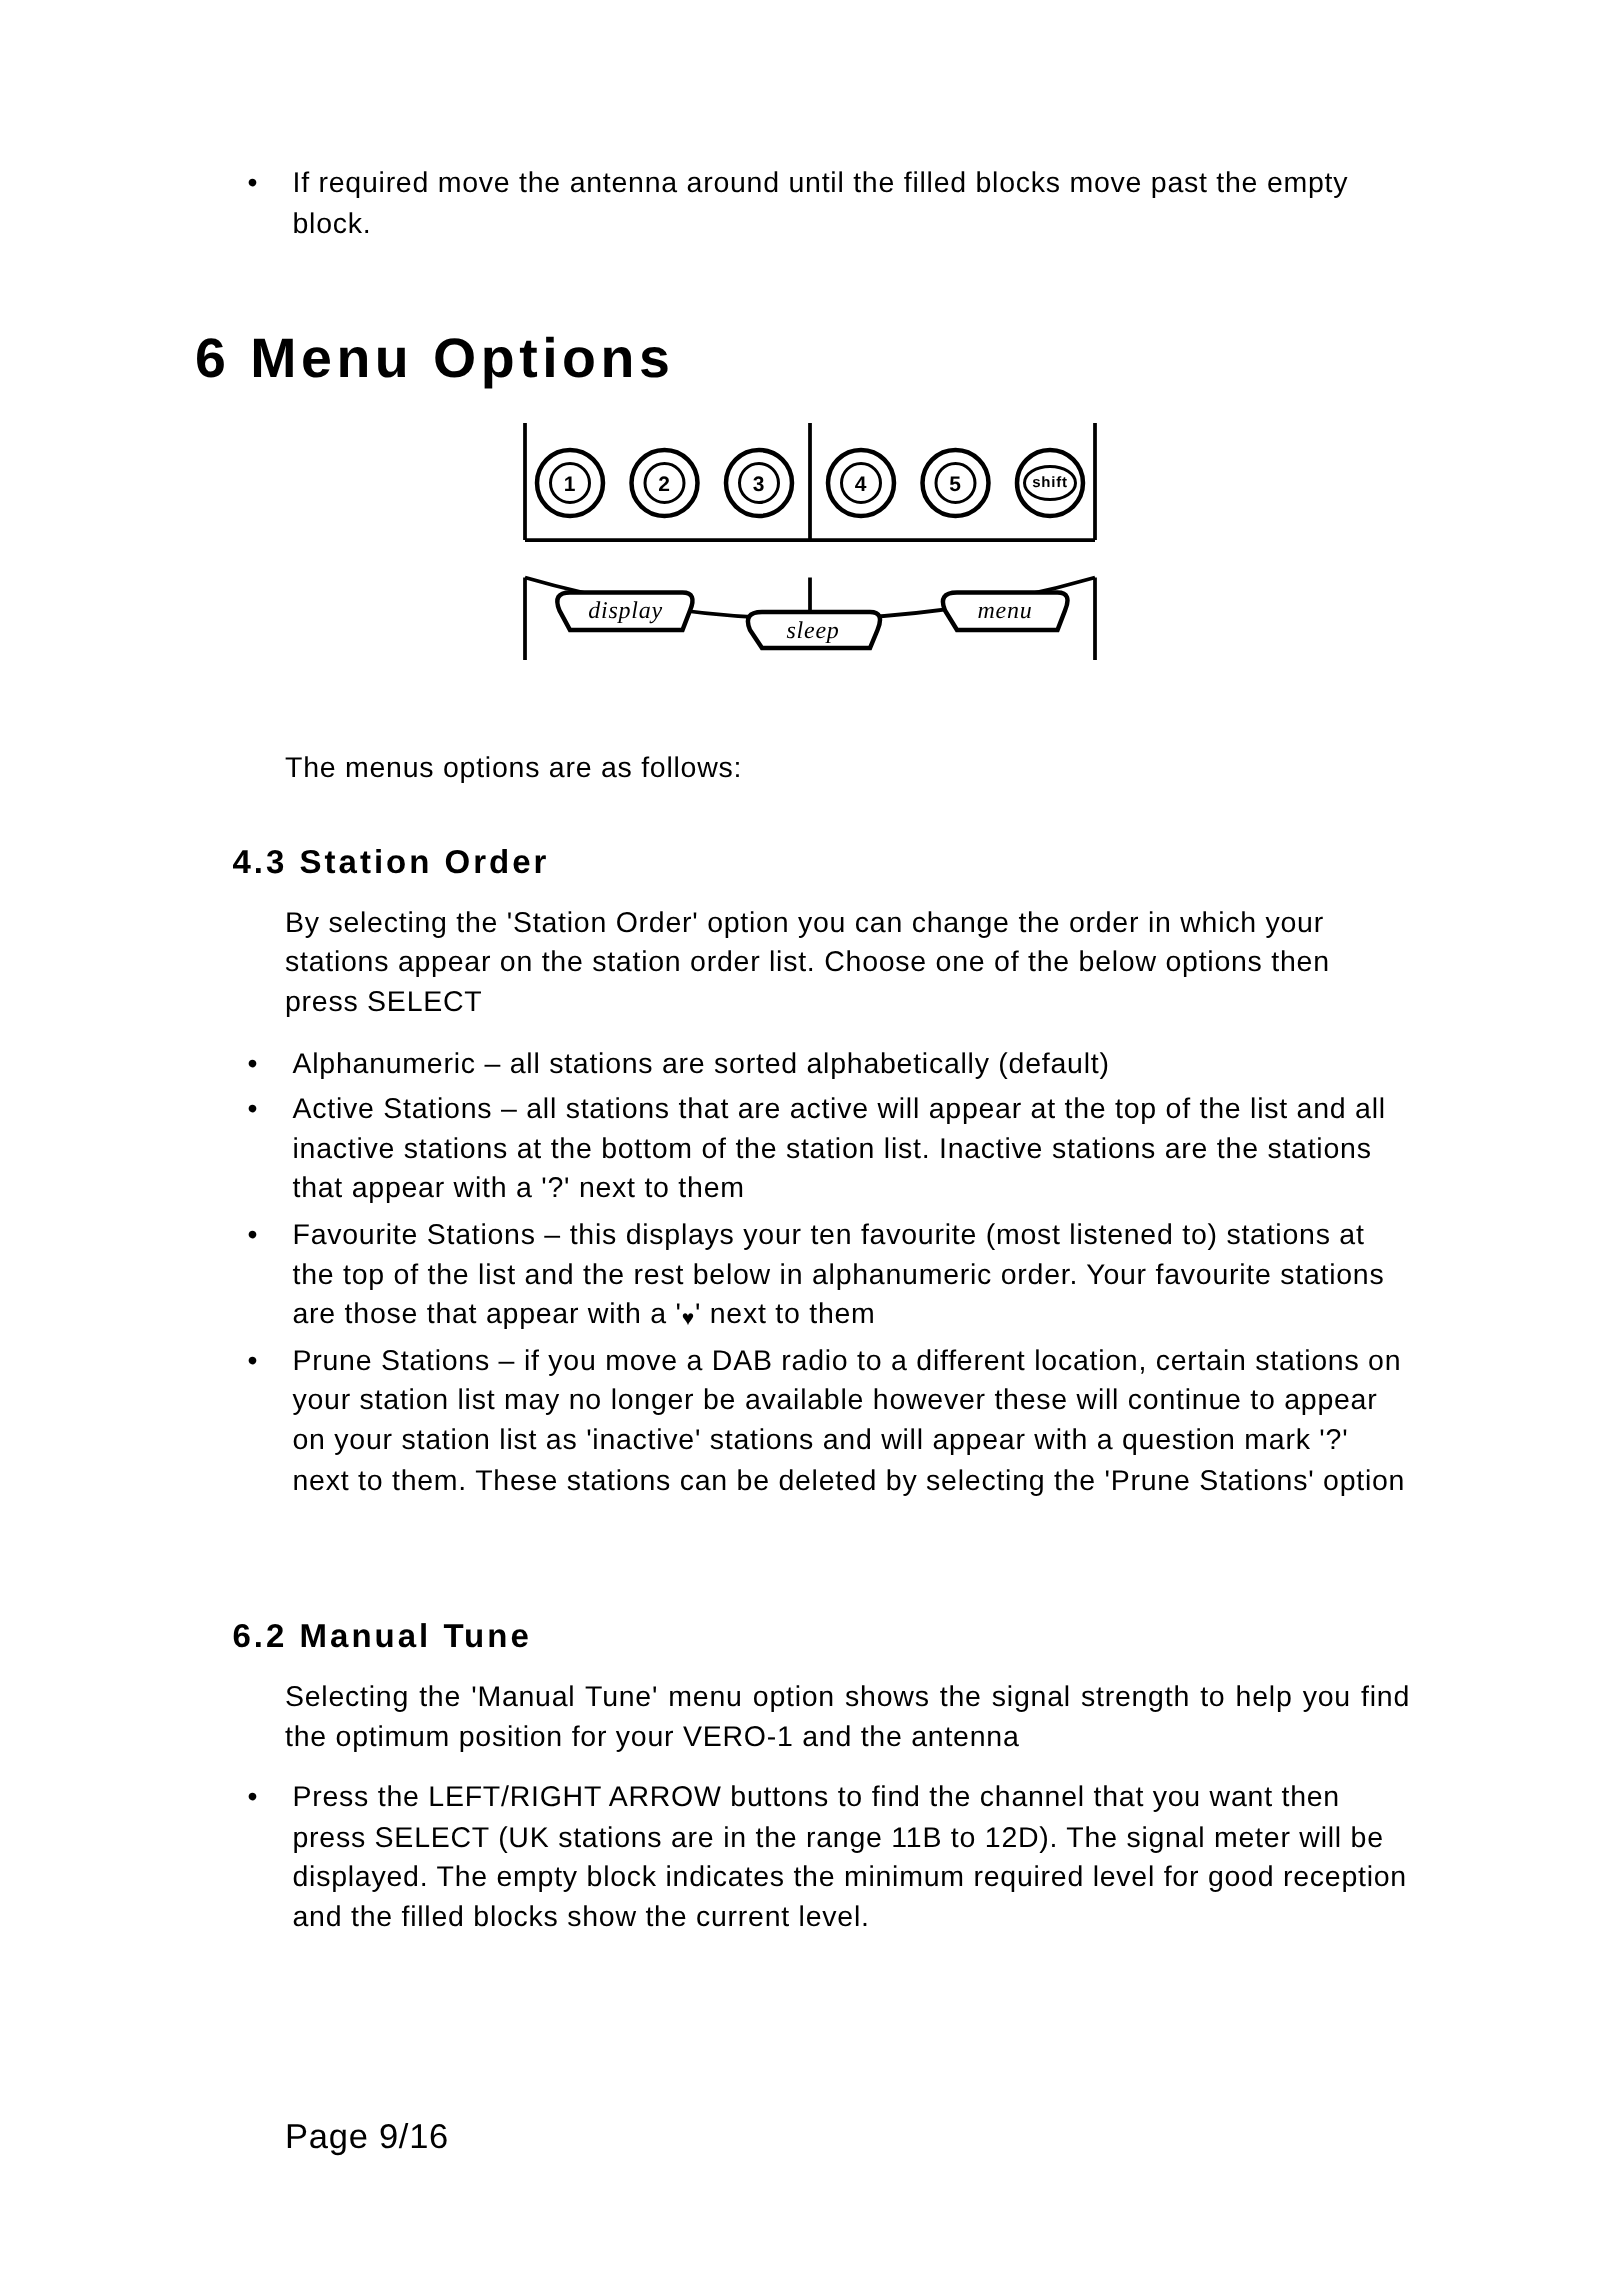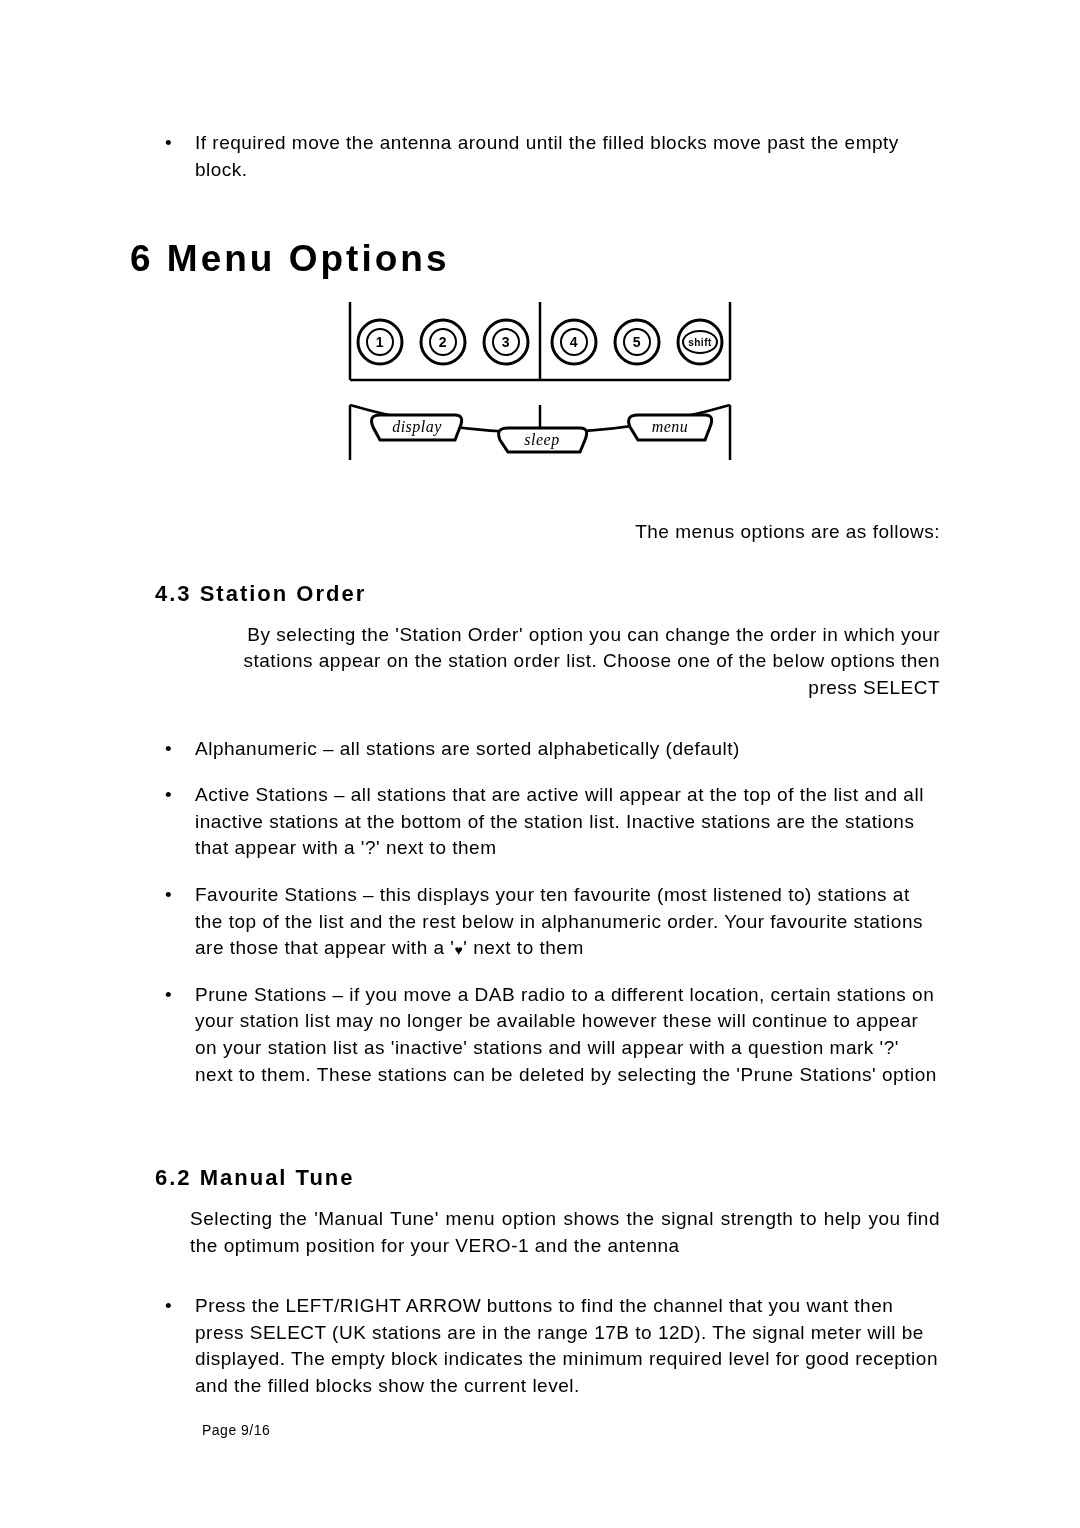--- a/index.html
+++ b/index.html
@@ -18,35 +18,33 @@
     width: 1080px;
     height: 1528px;
     box-sizing: border-box;
     padding: 110px 130px 60px 130px;
   }
   .body-block {
     margin-left: 60px;   
     margin-right: 10px;
     font-size: 19px;
     line-height: 1.4;
-    text-align: right;
   }
   .justify { text-align: justify; }
   ul.bullets {
     list-style: none;
     padding: 0;
     margin: 0 10px 0 35px;
     font-size: 19px;
     line-height: 1.4;
   }
   ul.bullets > li {
     position: relative;
     padding-left: 30px;
     margin-bottom: 4px;
-    margin-top: 20px;
   }
   ul.bullets > li::before {
     content: "•";
     position: absolute;
     left: 0;
     top: 0;
     font-size: 19px;
   }
   h1.section {
     font-size: 37px;
@@ -99,23 +97,23 @@
   .tab-label {
     font-family: "Times New Roman", serif;
     font-style: italic;
     font-size: 16px;
     text-anchor: middle;
   }
   .heart { font-size: 14px; vertical-align: -1px; }
 
   .footer {
     position: absolute;
-    left: 202px;
+    left: 190px;
     bottom: 90px;
-    font-size: 14px;
+    font-size: 23px;
   }
 </style>
 </head>
 <body>
 
 <div class="page">
 
   <ul class="bullets">
     <li>If required move the antenna around until the filled blocks move past the empty block.</li>
   </ul>
@@ -204,17 +202,17 @@
 
   <div class="gap-s"></div>
 
   <div class="gap-m"></div>
   <h2 class="subsection">6.2  Manual Tune</h2>
 
   <div class="body-block justify">Selecting the 'Manual Tune' menu option shows the signal strength to help you find the optimum position for your VERO-1 and the antenna</div>
   <div class="gap-s"></div>
 
   <ul class="bullets">
-    <li>Press the LEFT/RIGHT ARROW buttons to find the channel that you want then press SELECT (UK stations are in the range 17B to 12D). The signal meter will be displayed. The empty block indicates the minimum required level for good reception and the filled blocks show the current level.</li>
+    <li>Press the LEFT/RIGHT ARROW buttons to find the channel that you want then press SELECT (UK stations are in the range 11B to 12D). The signal meter will be displayed. The empty block indicates the minimum required level for good reception and the filled blocks show the current level.</li>
   </ul>
 
   <div class="footer">Page 9/16</div>
 </div>
 
 </body></html>

